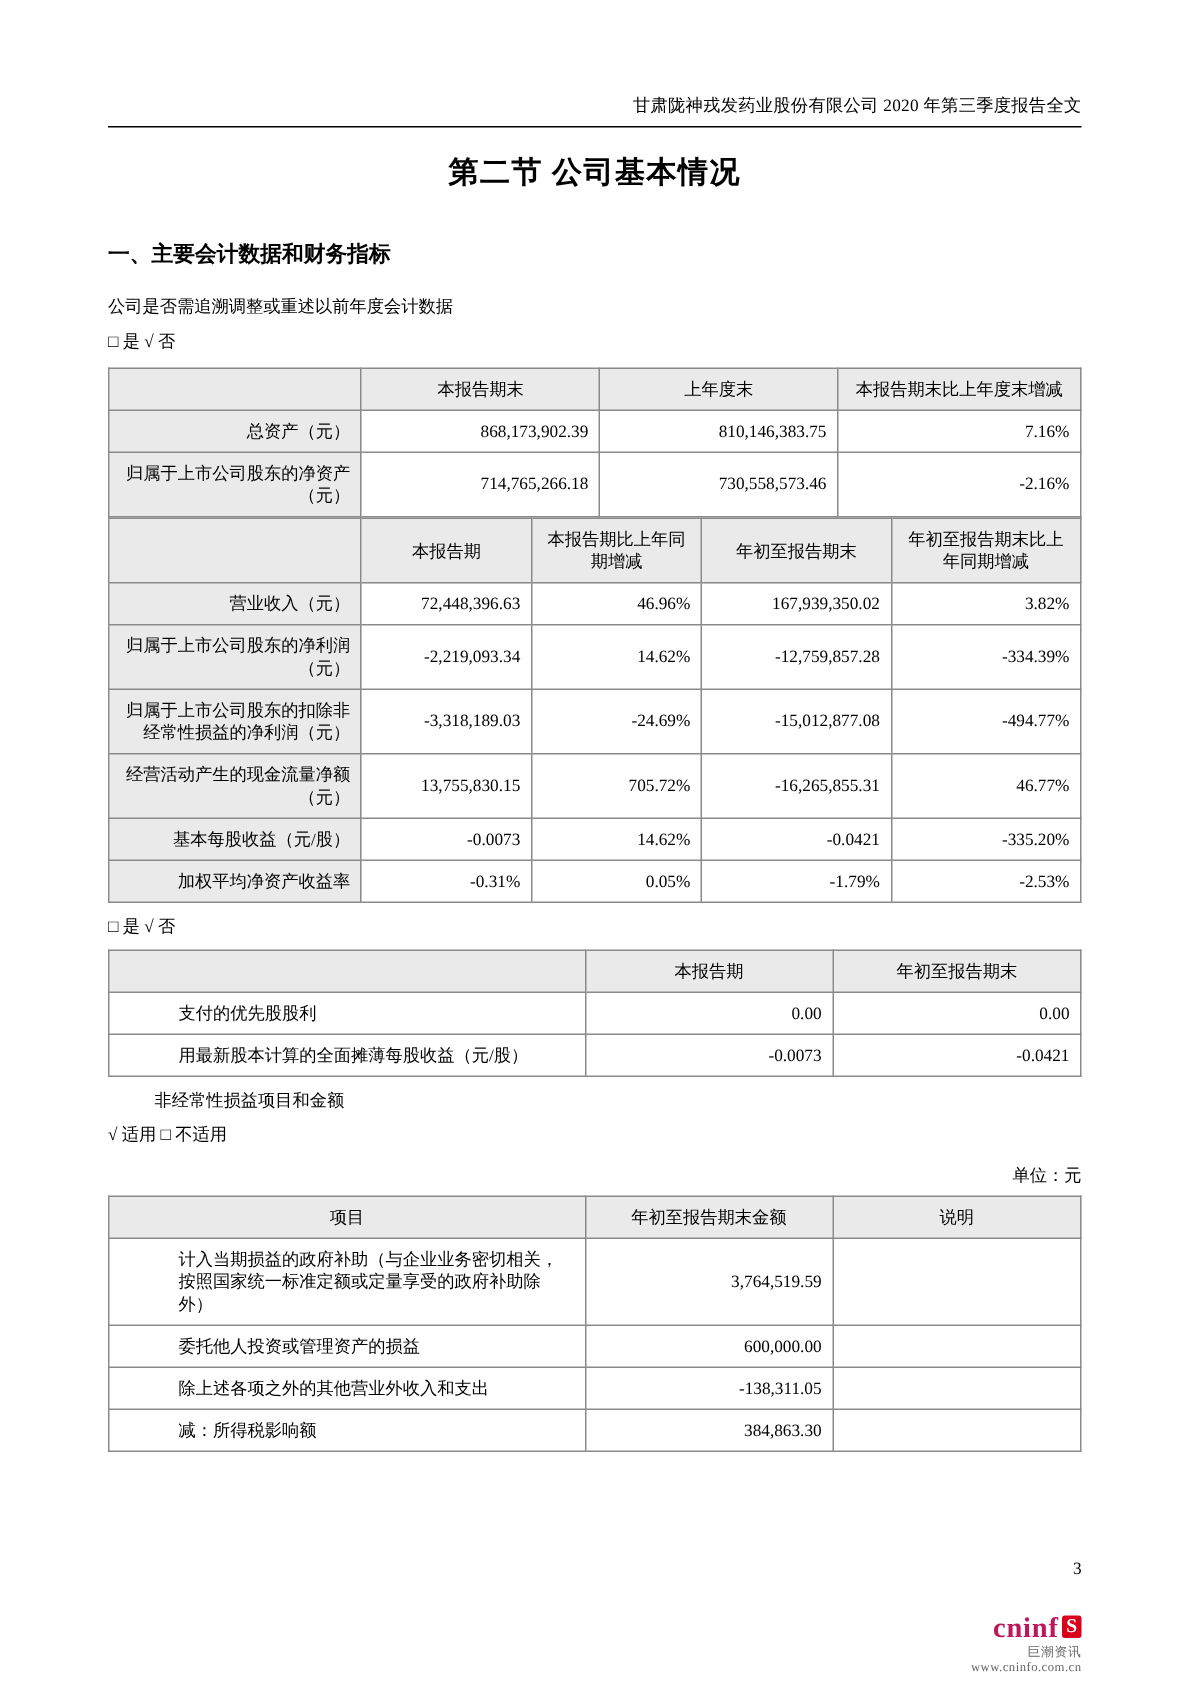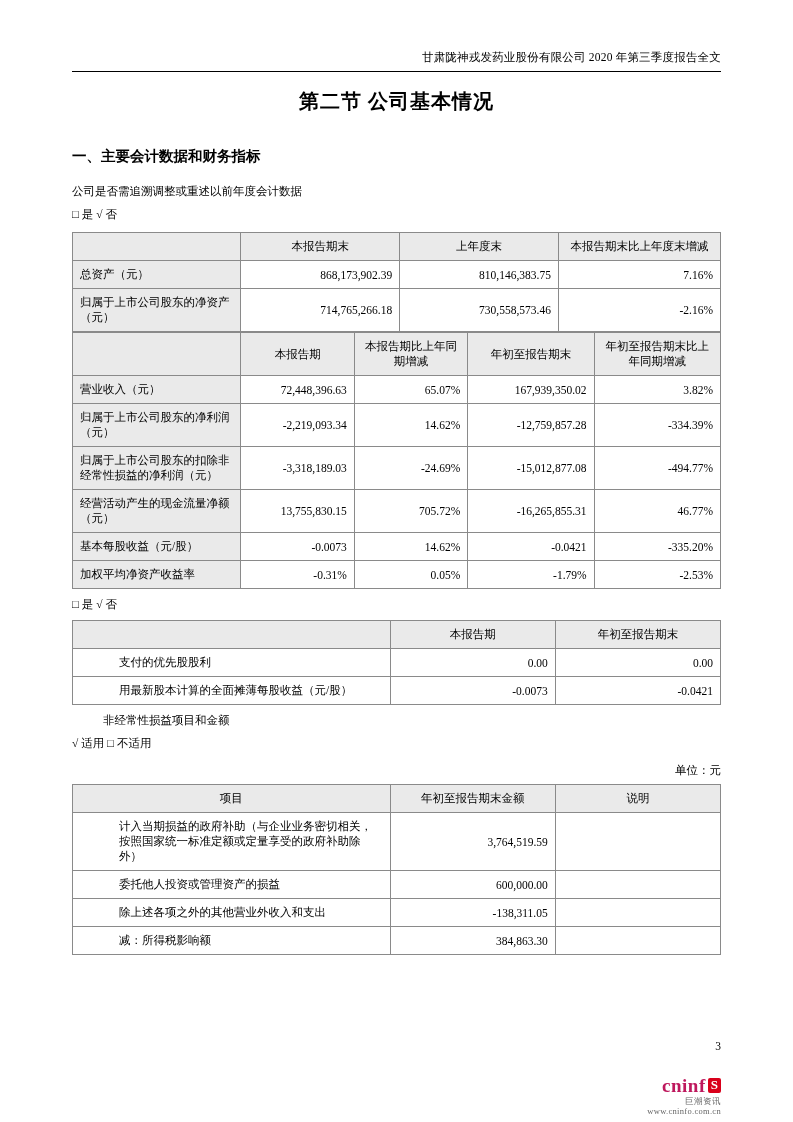--- a/index.html
+++ b/index.html
@@ -17,21 +17,21 @@
   }
   .page {
     position: relative;
     width: 793px;
     height: 1122px;
     box-sizing: border-box;
     padding: 0 72px;
   }
   
   .header {
-    padding-top: 50px;
+    padding-top: 63px;
     text-align: right;
     font-size: 11.5px;
     letter-spacing: 0.2px;
   }
   .header-rule {
     margin-top: 6px;
     border-bottom: 1px solid #000;
   }
   
   .section-title {
@@ -79,21 +79,21 @@
     padding: 6px 7px;
     vertical-align: middle;
     font-weight: normal;
   }
   .hdr td {
     background: #eaeaea;
     text-align: center;
   }
   .rowhdr {
     background: #eaeaea;
-    text-align: left;
+    text-align: right;
   }
   .num {
     text-align: right;
   }
   .cell-plain {
     background: #ffffff;
     padding-left: 46px;
   }
   
   .page-number {
@@ -196,21 +196,21 @@
       <tr class="hdr">
         <td></td>
         <td>本报告期</td>
         <td>本报告期比上年同期增减</td>
         <td>年初至报告期末</td>
         <td>年初至报告期末比上年同期增减</td>
       </tr>
       <tr>
         <td class="rowhdr">营业收入（元）</td>
         <td class="num">72,448,396.63</td>
-        <td class="num">65.07%</td>
+        <td class="num">46.96%</td>
         <td class="num">167,939,350.02</td>
         <td class="num">3.82%</td>
       </tr>
       <tr>
         <td class="rowhdr">归属于上市公司股东的净利润（元）</td>
         <td class="num">-2,219,093.34</td>
         <td class="num">14.62%</td>
         <td class="num">-12,759,857.28</td>
         <td class="num">-334.39%</td>
       </tr>

